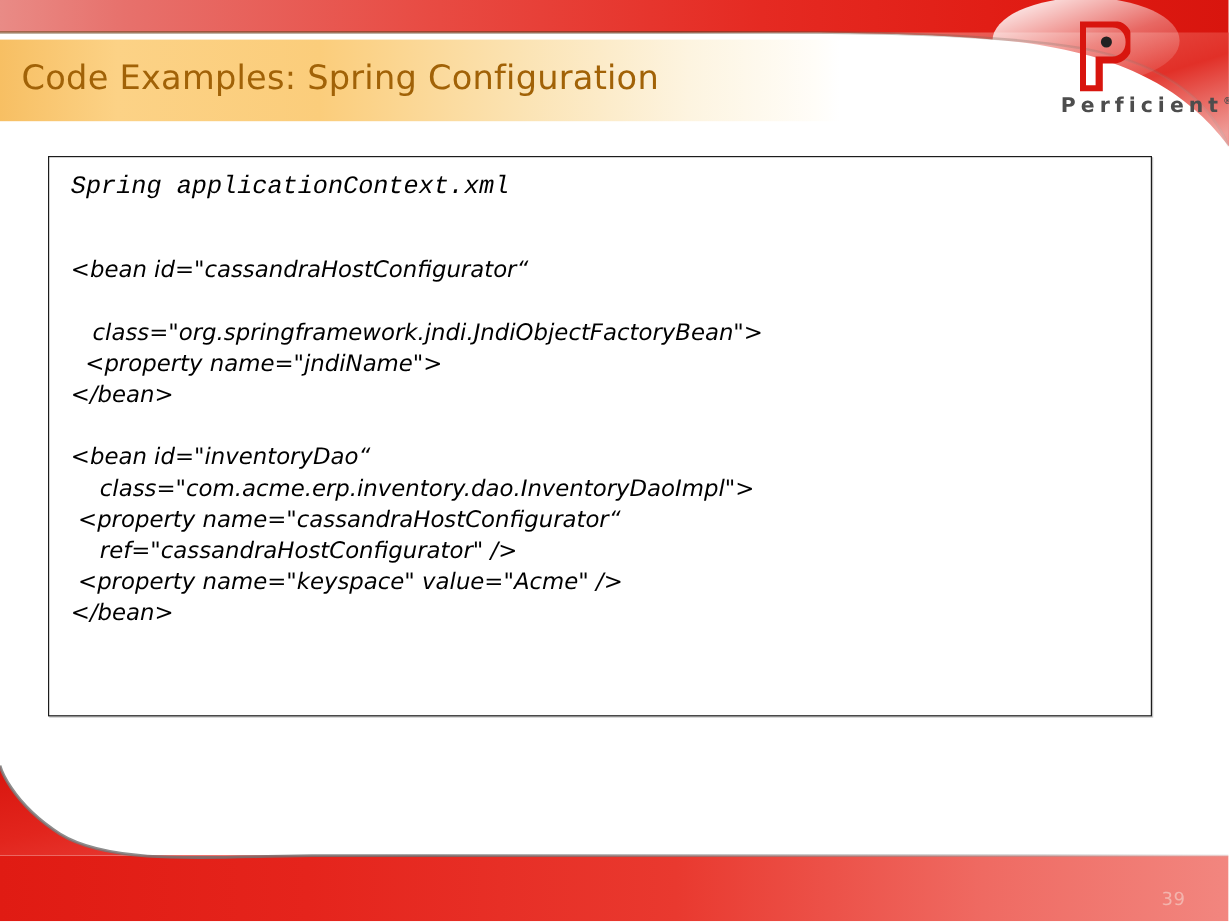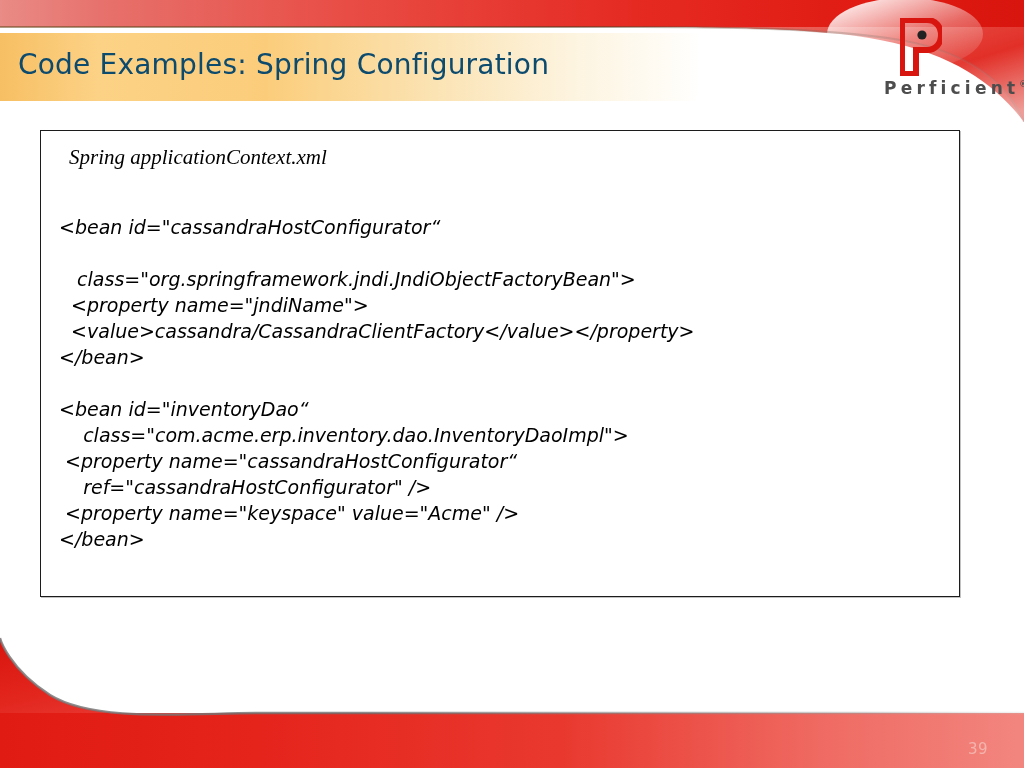--- a/index.html
+++ b/index.html
@@ -52,21 +52,21 @@
                  #ffffff 100%);
   }
   .title-text {
     position: absolute;
     left: 18px;
     top: 48px;
     width: 660px;
     font-family: "DejaVu Sans", sans-serif;
     font-size: 28px;
     font-weight: normal;
-    color: #0c4a6e;
+    color: #a16207;
     letter-spacing: 0.2px;
     white-space: nowrap;
   }
 
   
   .logo {
     position: absolute;
     left: 884px;
     top: 18px;
     width: 122px;
@@ -111,25 +111,25 @@
   }
   .code-inner {
     position: absolute;
     left: 0; top: 0;
     width: 100%;
     height: 100%;
     padding: 12px 14px;
     box-sizing: border-box;
   }
   .code-head {
-    font-family: Liberation Serif, serif;
+    font-family: Liberation Mono, monospace;
     font-style: italic;
     font-size: 21px;
     color: #000000;
-    margin-left: 14px;
+    margin-left: 4px;
     margin-top: 2px;
     white-space: pre;
   }
   .code-body {
     margin-top: 44px;
   }
   .code-line {
     font-family: "DejaVu Sans", sans-serif;
     font-style: italic;
     font-size: 19px;
@@ -224,21 +224,20 @@
   <div class="code-box">
     <div class="code-inner">
 
       <div class="code-head">Spring applicationContext.xml</div>
 
       <div class="code-body">
         <div class="code-line">&lt;bean id="cassandraHostConfigurator“</div>
         <div class="code-line blank"></div>
         <div class="code-line">   class="org.springframework.jndi.JndiObjectFactoryBean"&gt;</div>
         <div class="code-line">  &lt;property name="jndiName"&gt;</div>
-        <div class="code-line">  &lt;value&gt;cassandra/CassandraClientFactory&lt;/value&gt;&lt;/property&gt;</div>
         <div class="code-line">&lt;/bean&gt;</div>
         <div class="code-line blank"></div>
         <div class="code-line">&lt;bean id="inventoryDao“</div>
         <div class="code-line">    class="com.acme.erp.inventory.dao.InventoryDaoImpl"&gt;</div>
         <div class="code-line"> &lt;property name="cassandraHostConfigurator“</div>
         <div class="code-line">    ref="cassandraHostConfigurator" /&gt;</div>
         <div class="code-line"> &lt;property name="keyspace" value="Acme" /&gt;</div>
         <div class="code-line">&lt;/bean&gt;</div>
       </div>
 

